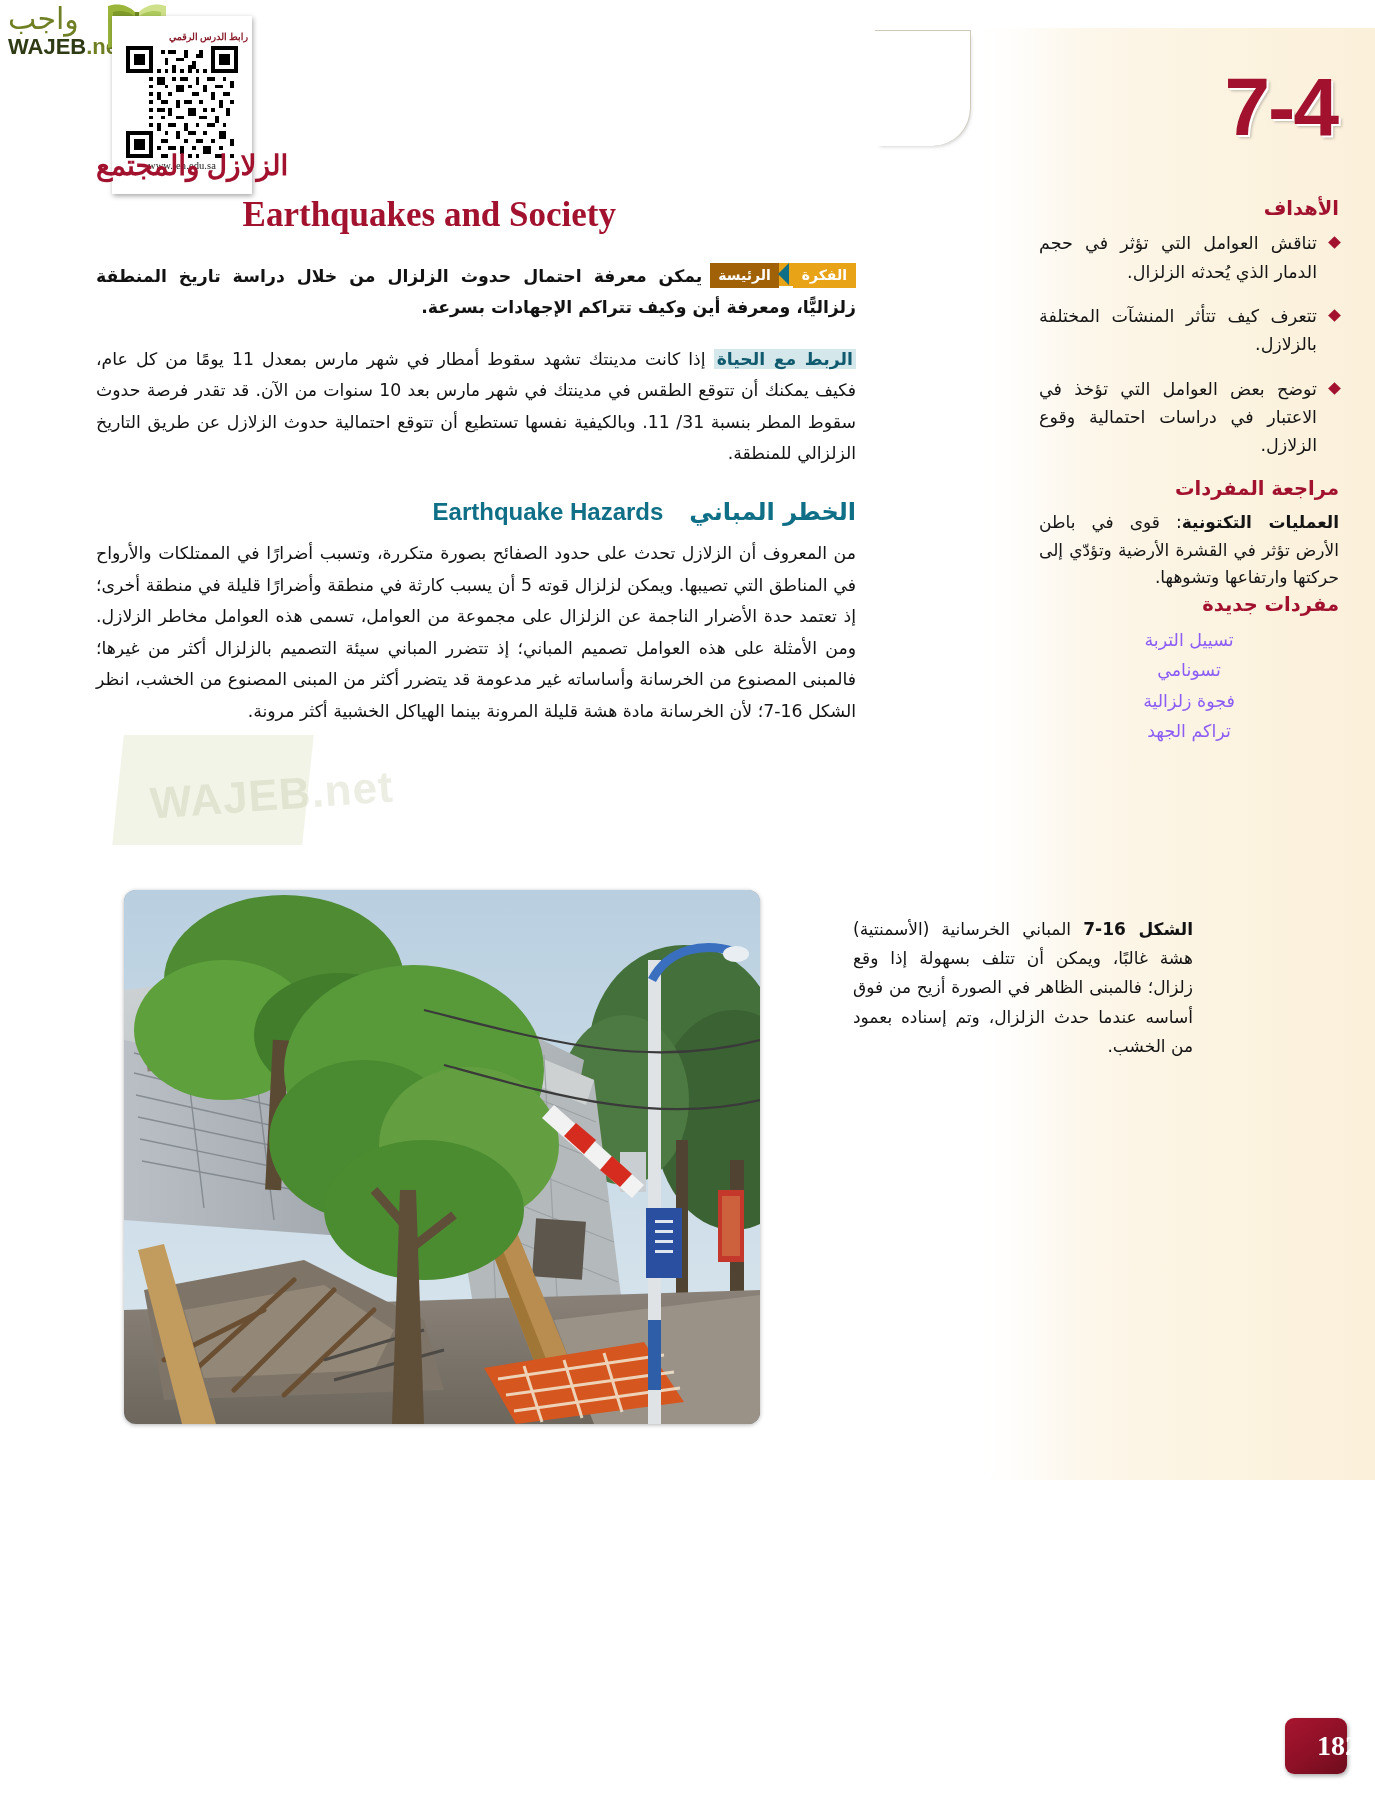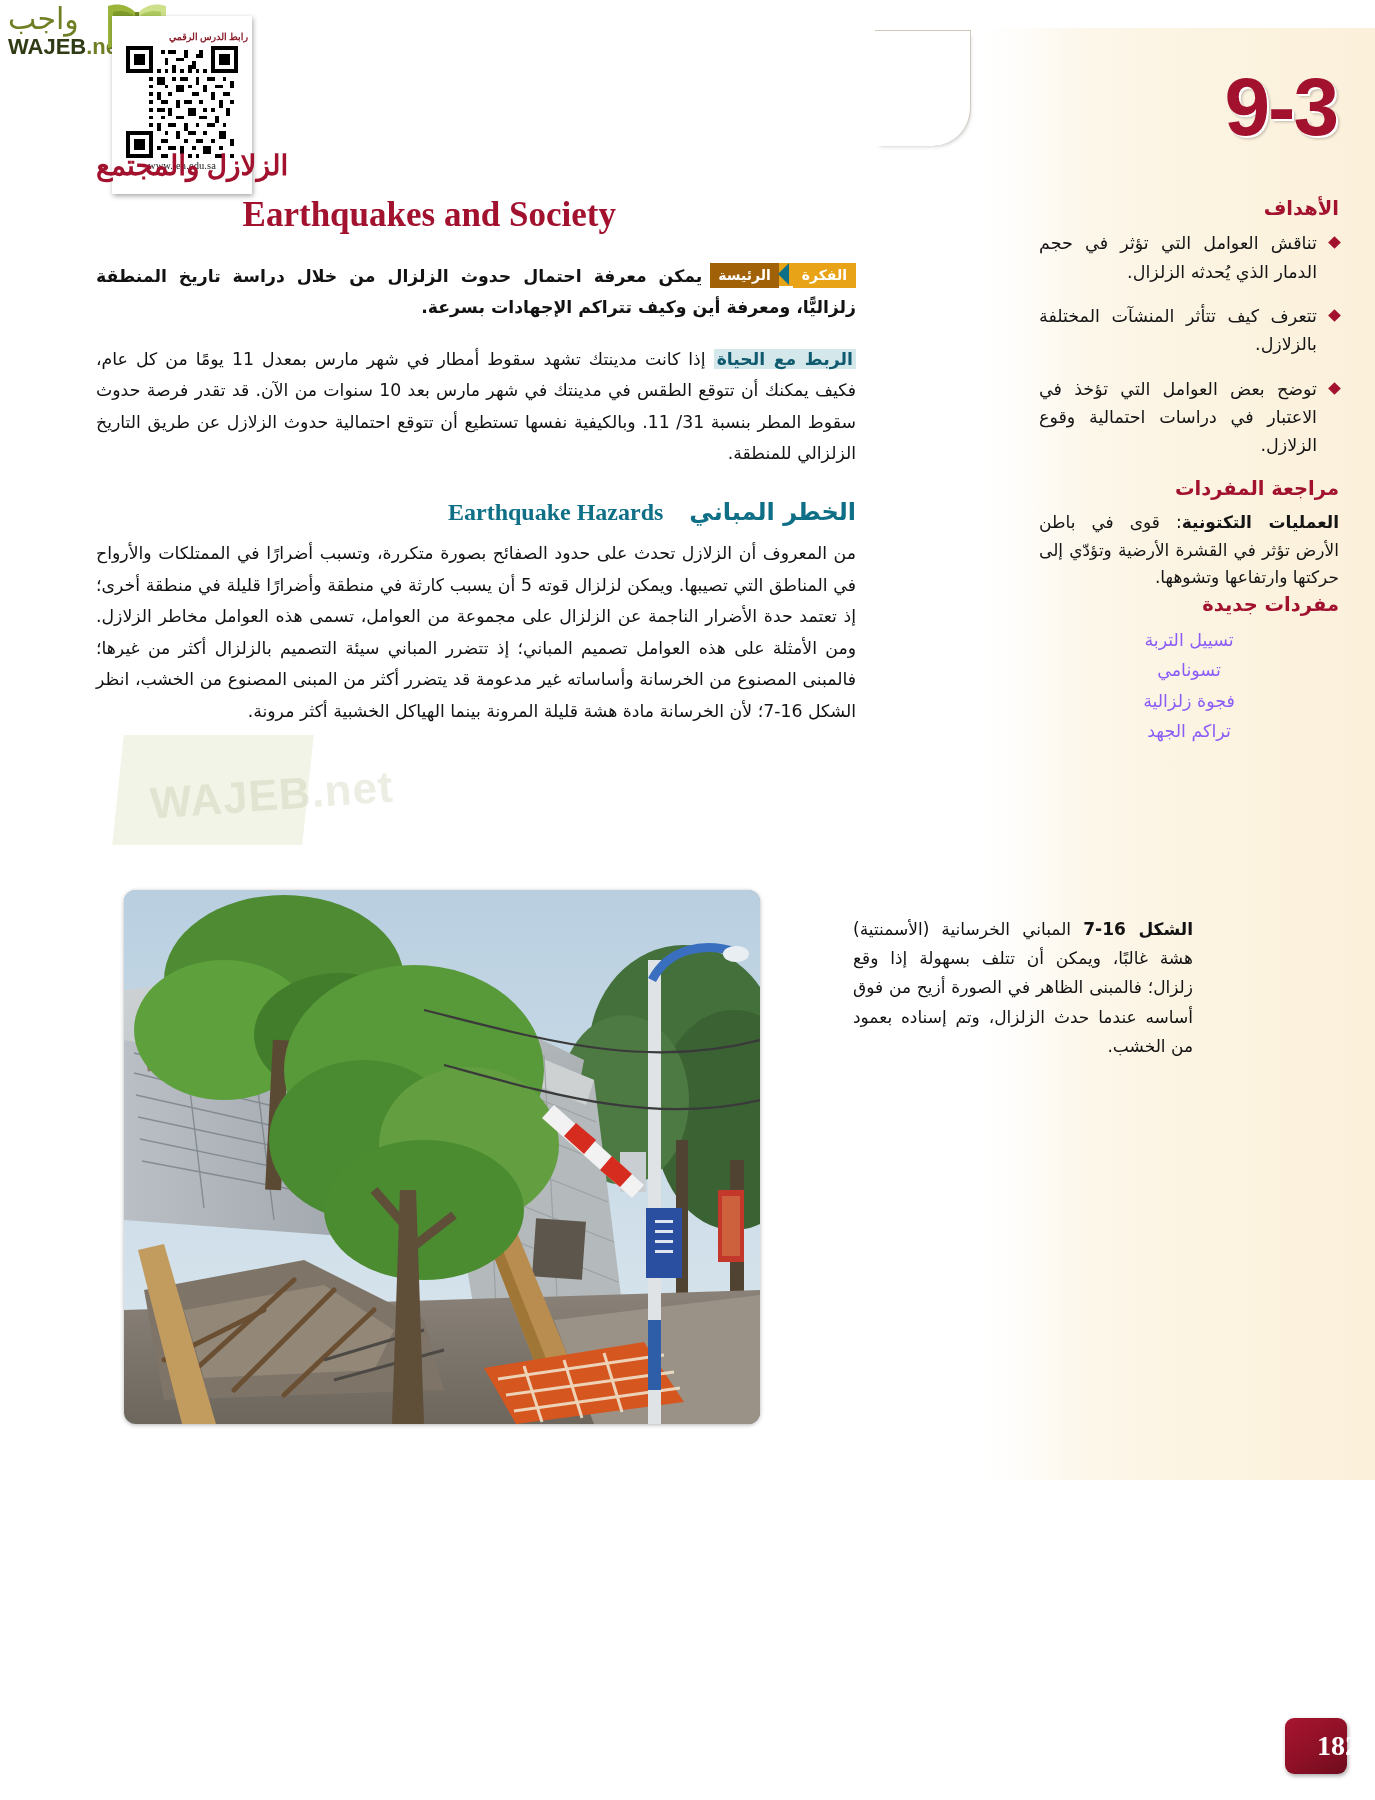--- a/index.html
+++ b/index.html
@@ -262,21 +262,21 @@
     margin: 28px 0 12px 0;
     line-height: 1.2;
   }
   .sec-head .ar {
     font-family: "DejaVu Sans", sans-serif;
     font-weight: bold;
     font-size: 24px;
     color: #0f6f86;
   }
   .sec-head .en {
-    font-family: Liberation Serif, serif;
+    font-family: Liberation Sans, sans-serif;
     font-weight: bold;
     font-size: 24px;
     color: #0f6f86;
     direction: ltr;
     margin-right: 22px;
   }
 
   
   .photo-wrap {
     position: absolute;
@@ -473,21 +473,21 @@
           <rect x="16" y="28" width="1" height="1"></rect>
             <rect x="18" y="28" width="1" height="1"></rect>
           <rect x="23" y="28" width="2" height="1"></rect>
             <rect x="27" y="28" width="1" height="1"></rect>
         </g>
       </svg>
     </div>
     <div class="qr-url">www.ien.edu.sa</div>
   </div>
 
-  <div class="lesson-no">9-3</div>
+  <div class="lesson-no">7-4</div>
 
   <div class="sb">
 
     <h3>الأهداف</h3>
     <ul class="obj-list">
       <li>
         <span class="bullet"></span>
         <span>تناقش العوامل التي تؤثر في حجم الدمار الذي يُحدثه الزلزال.</span>
       </li>
       <li>

